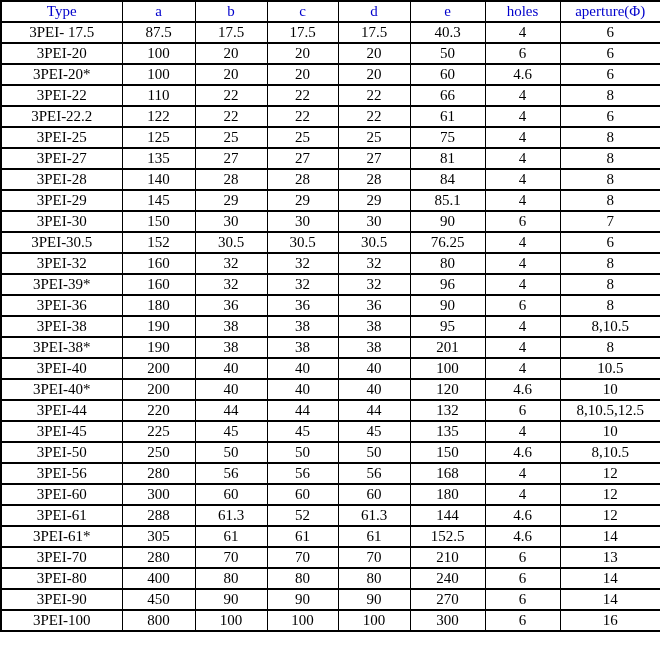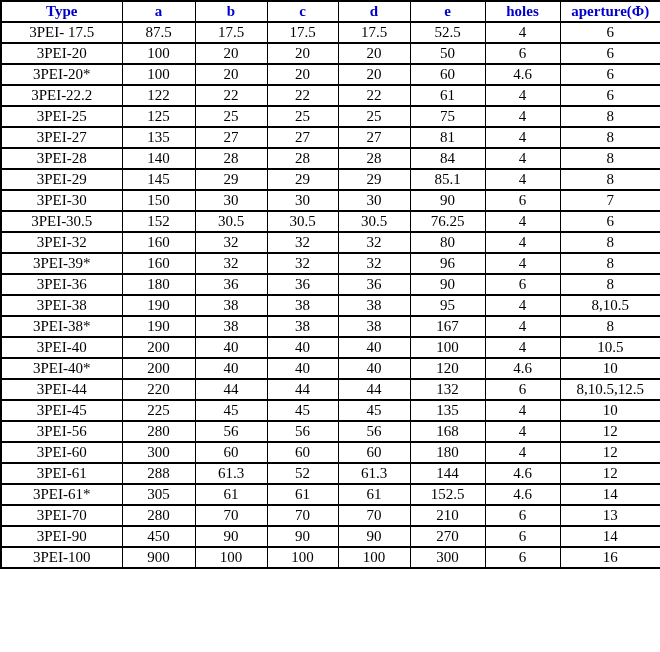--- a/index.html
+++ b/index.html
@@ -31,21 +31,21 @@
     vertical-align: middle;
     padding: 0;
     height: 19px;
     line-height: 19px;
     font-size: 15px;
     white-space: nowrap;
     overflow: hidden;
   }
   th {
     color: var(--header-color);
-    font-weight: bold;
+    font-weight: normal;
     margin-top: 48px;
   }
   td {
     color: var(--body-color);
     font-weight: normal;
   }
   col.c-type { width: 121px; }
   col.c-a { width: 73px; }
   col.c-b { width: 72px; }
   col.c-c { width: 71px; }
@@ -80,21 +80,21 @@
         <th data-name="column-header">aperture(Φ)</th>
       </tr>
   </thead>
   <tbody data-name="table-body">
       <tr data-name="table-row">
         <td data-name="type-cell">3PEI- 17.5</td>
         <td data-name="value-cell">87.5</td>
         <td data-name="value-cell">17.5</td>
         <td data-name="value-cell">17.5</td>
         <td data-name="value-cell">17.5</td>
-        <td data-name="value-cell">52.5</td>
+        <td data-name="value-cell">40.3</td>
         <td data-name="value-cell">4</td>
         <td data-name="value-cell">6</td>
       </tr>
       <tr data-name="table-row">
         <td data-name="type-cell">3PEI-20</td>
         <td data-name="value-cell">100</td>
         <td data-name="value-cell">20</td>
         <td data-name="value-cell">20</td>
         <td data-name="value-cell">20</td>
         <td data-name="value-cell">50</td>
@@ -103,20 +103,30 @@
       </tr>
       <tr data-name="table-row">
         <td data-name="type-cell">3PEI-20*</td>
         <td data-name="value-cell">100</td>
         <td data-name="value-cell">20</td>
         <td data-name="value-cell">20</td>
         <td data-name="value-cell">20</td>
         <td data-name="value-cell">60</td>
         <td data-name="value-cell">4.6</td>
         <td data-name="value-cell">6</td>
+      </tr>
+      <tr data-name="table-row">
+        <td data-name="type-cell">3PEI-22</td>
+        <td data-name="value-cell">110</td>
+        <td data-name="value-cell">22</td>
+        <td data-name="value-cell">22</td>
+        <td data-name="value-cell">22</td>
+        <td data-name="value-cell">66</td>
+        <td data-name="value-cell">4</td>
+        <td data-name="value-cell">8</td>
       </tr>
       <tr data-name="table-row">
         <td data-name="type-cell">3PEI-22.2</td>
         <td data-name="value-cell">122</td>
         <td data-name="value-cell">22</td>
         <td data-name="value-cell">22</td>
         <td data-name="value-cell">22</td>
         <td data-name="value-cell">61</td>
         <td data-name="value-cell">4</td>
         <td data-name="value-cell">6</td>
@@ -220,21 +230,21 @@
         <td data-name="value-cell">95</td>
         <td data-name="value-cell">4</td>
         <td data-name="value-cell">8,10.5</td>
       </tr>
       <tr data-name="table-row">
         <td data-name="type-cell">3PEI-38*</td>
         <td data-name="value-cell">190</td>
         <td data-name="value-cell">38</td>
         <td data-name="value-cell">38</td>
         <td data-name="value-cell">38</td>
-        <td data-name="value-cell">167</td>
+        <td data-name="value-cell">201</td>
         <td data-name="value-cell">4</td>
         <td data-name="value-cell">8</td>
       </tr>
       <tr data-name="table-row">
         <td data-name="type-cell">3PEI-40</td>
         <td data-name="value-cell">200</td>
         <td data-name="value-cell">40</td>
         <td data-name="value-cell">40</td>
         <td data-name="value-cell">40</td>
         <td data-name="value-cell">100</td>
@@ -265,20 +275,30 @@
         <td data-name="type-cell">3PEI-45</td>
         <td data-name="value-cell">225</td>
         <td data-name="value-cell">45</td>
         <td data-name="value-cell">45</td>
         <td data-name="value-cell">45</td>
         <td data-name="value-cell">135</td>
         <td data-name="value-cell">4</td>
         <td data-name="value-cell">10</td>
       </tr>
       <tr data-name="table-row">
+        <td data-name="type-cell">3PEI-50</td>
+        <td data-name="value-cell">250</td>
+        <td data-name="value-cell">50</td>
+        <td data-name="value-cell">50</td>
+        <td data-name="value-cell">50</td>
+        <td data-name="value-cell">150</td>
+        <td data-name="value-cell">4.6</td>
+        <td data-name="value-cell">8,10.5</td>
+      </tr>
+      <tr data-name="table-row">
         <td data-name="type-cell">3PEI-56</td>
         <td data-name="value-cell">280</td>
         <td data-name="value-cell">56</td>
         <td data-name="value-cell">56</td>
         <td data-name="value-cell">56</td>
         <td data-name="value-cell">168</td>
         <td data-name="value-cell">4</td>
         <td data-name="value-cell">12</td>
       </tr>
       <tr data-name="table-row">
@@ -315,32 +335,42 @@
         <td data-name="type-cell">3PEI-70</td>
         <td data-name="value-cell">280</td>
         <td data-name="value-cell">70</td>
         <td data-name="value-cell">70</td>
         <td data-name="value-cell">70</td>
         <td data-name="value-cell">210</td>
         <td data-name="value-cell">6</td>
         <td data-name="value-cell">13</td>
       </tr>
       <tr data-name="table-row">
+        <td data-name="type-cell">3PEI-80</td>
+        <td data-name="value-cell">400</td>
+        <td data-name="value-cell">80</td>
+        <td data-name="value-cell">80</td>
+        <td data-name="value-cell">80</td>
+        <td data-name="value-cell">240</td>
+        <td data-name="value-cell">6</td>
+        <td data-name="value-cell">14</td>
+      </tr>
+      <tr data-name="table-row">
         <td data-name="type-cell">3PEI-90</td>
         <td data-name="value-cell">450</td>
         <td data-name="value-cell">90</td>
         <td data-name="value-cell">90</td>
         <td data-name="value-cell">90</td>
         <td data-name="value-cell">270</td>
         <td data-name="value-cell">6</td>
         <td data-name="value-cell">14</td>
       </tr>
       <tr data-name="table-row">
         <td data-name="type-cell">3PEI-100</td>
-        <td data-name="value-cell">900</td>
+        <td data-name="value-cell">800</td>
         <td data-name="value-cell">100</td>
         <td data-name="value-cell">100</td>
         <td data-name="value-cell">100</td>
         <td data-name="value-cell">300</td>
         <td data-name="value-cell">6</td>
         <td data-name="value-cell">16</td>
       </tr>
     </tbody>
 </table>
 

